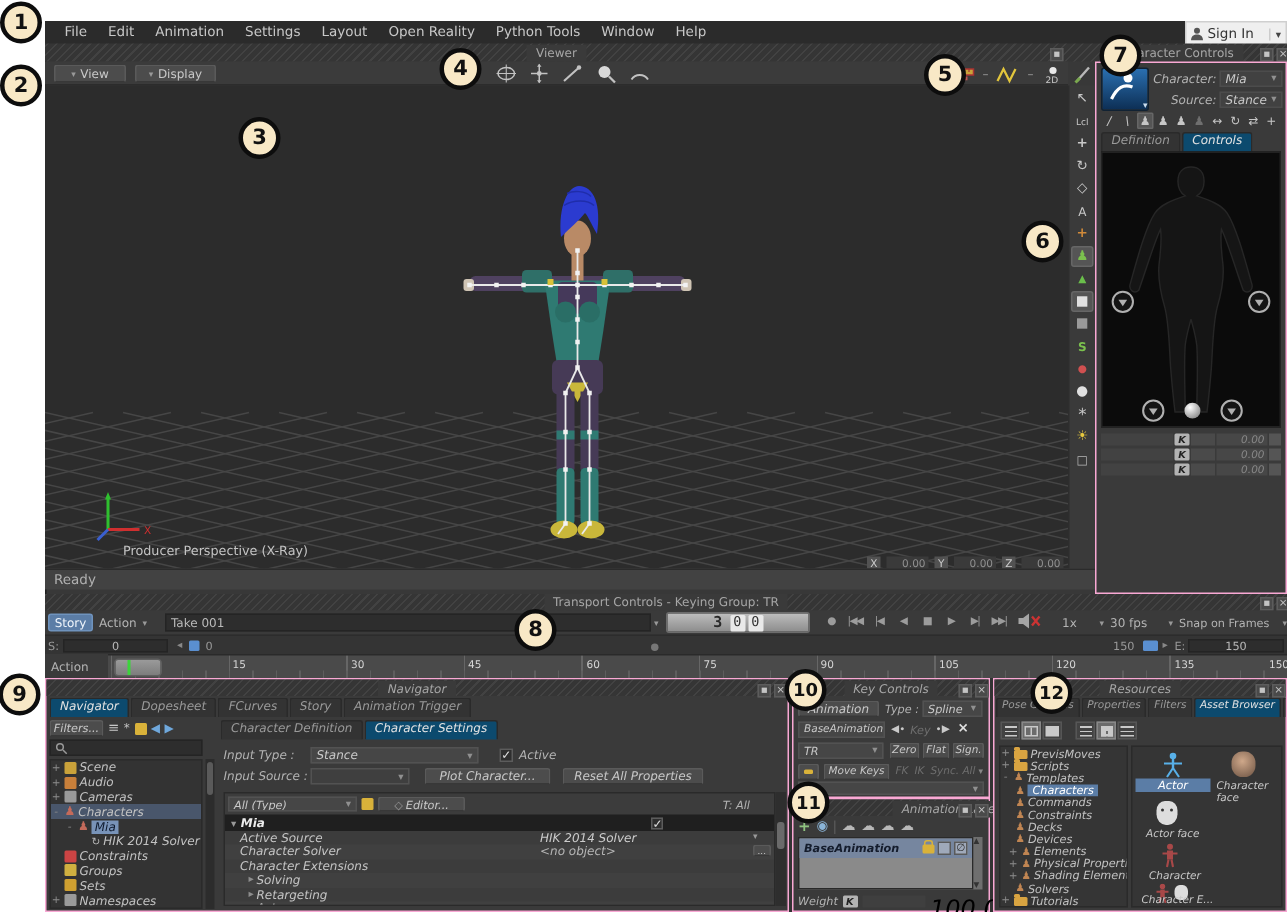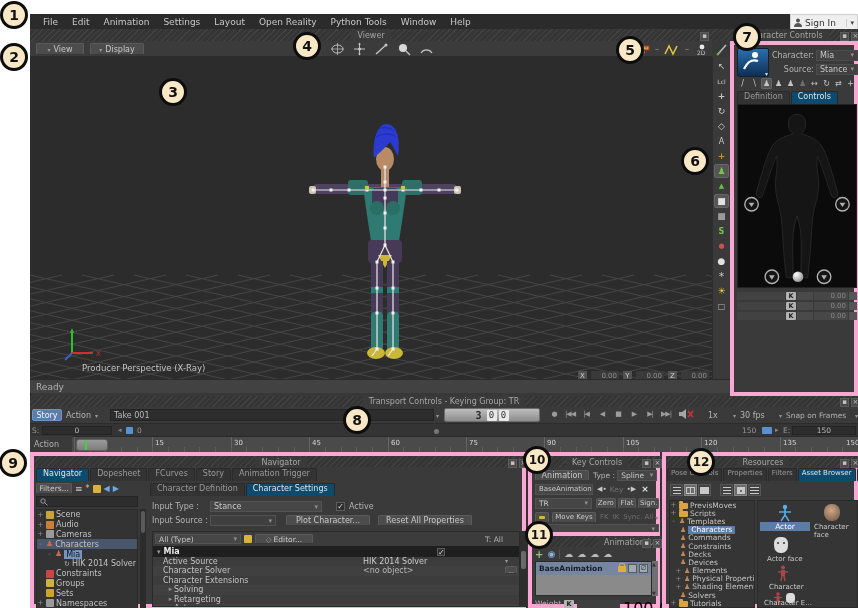--- a/index.html
+++ b/index.html
@@ -10,21 +10,21 @@
 
   
   .app{position:absolute;left:30px;top:14px;width:828px;height:594px;background:#383838;border:1px solid #1e1e1e;box-sizing:border-box;}
   .hatch{background:repeating-linear-gradient(-45deg,#424242 0 1px,#353535 1px 4px);}
   .phdr{position:absolute;height:12px;display:flex;align-items:center;font-size:8px;color:#a6a6a6;}
   .phdr .ttl{background:#3a3a3a;padding:0 6px;line-height:11px;white-space:nowrap;}
   .wbtn{width:9px;height:9px;background:#4a4a4a;border:1px solid #5c5c5c;color:#c3c3c3;font-size:7px;line-height:7px;
         display:flex;align-items:center;justify-content:center;margin-left:2px;box-sizing:border-box;}
   .wpin::before{content:"▪";}
   .wx::before{content:"×";}
-  .panel{position:absolute;background:#3a3a3a;border:4px solid #f9a8d4;box-sizing:border-box;}
+  .panel{position:absolute;background:#3a3a3a;border:1px solid #f9a8d4;box-sizing:border-box;font-style:italic;}
 
   .btn{background:#4c4c4c;border:1px solid #5a5a5a;border-bottom-color:#383838;color:#c8c8c8;font-size:8px;
        border-radius:2px;display:flex;align-items:center;justify-content:center;box-sizing:border-box;white-space:nowrap;}
   .dd{background:#464646;border:1px solid #525252;color:#c9c9c9;font-size:8px;display:flex;align-items:center;
       padding:0 3px;box-sizing:border-box;white-space:nowrap;overflow:hidden;}
   .dd::after{content:"▾";margin-left:auto;color:#909090;font-size:7px;padding-left:3px;}
   .fld{background:#2d2d2d;border:1px solid #242424;color:#b9b9b9;font-size:8px;display:flex;align-items:center;
        padding:0 3px;box-sizing:border-box;}
   .lbl{font-size:8px;color:#b3b3b3;white-space:nowrap;}
   .dim{color:#6e6e6e;}

